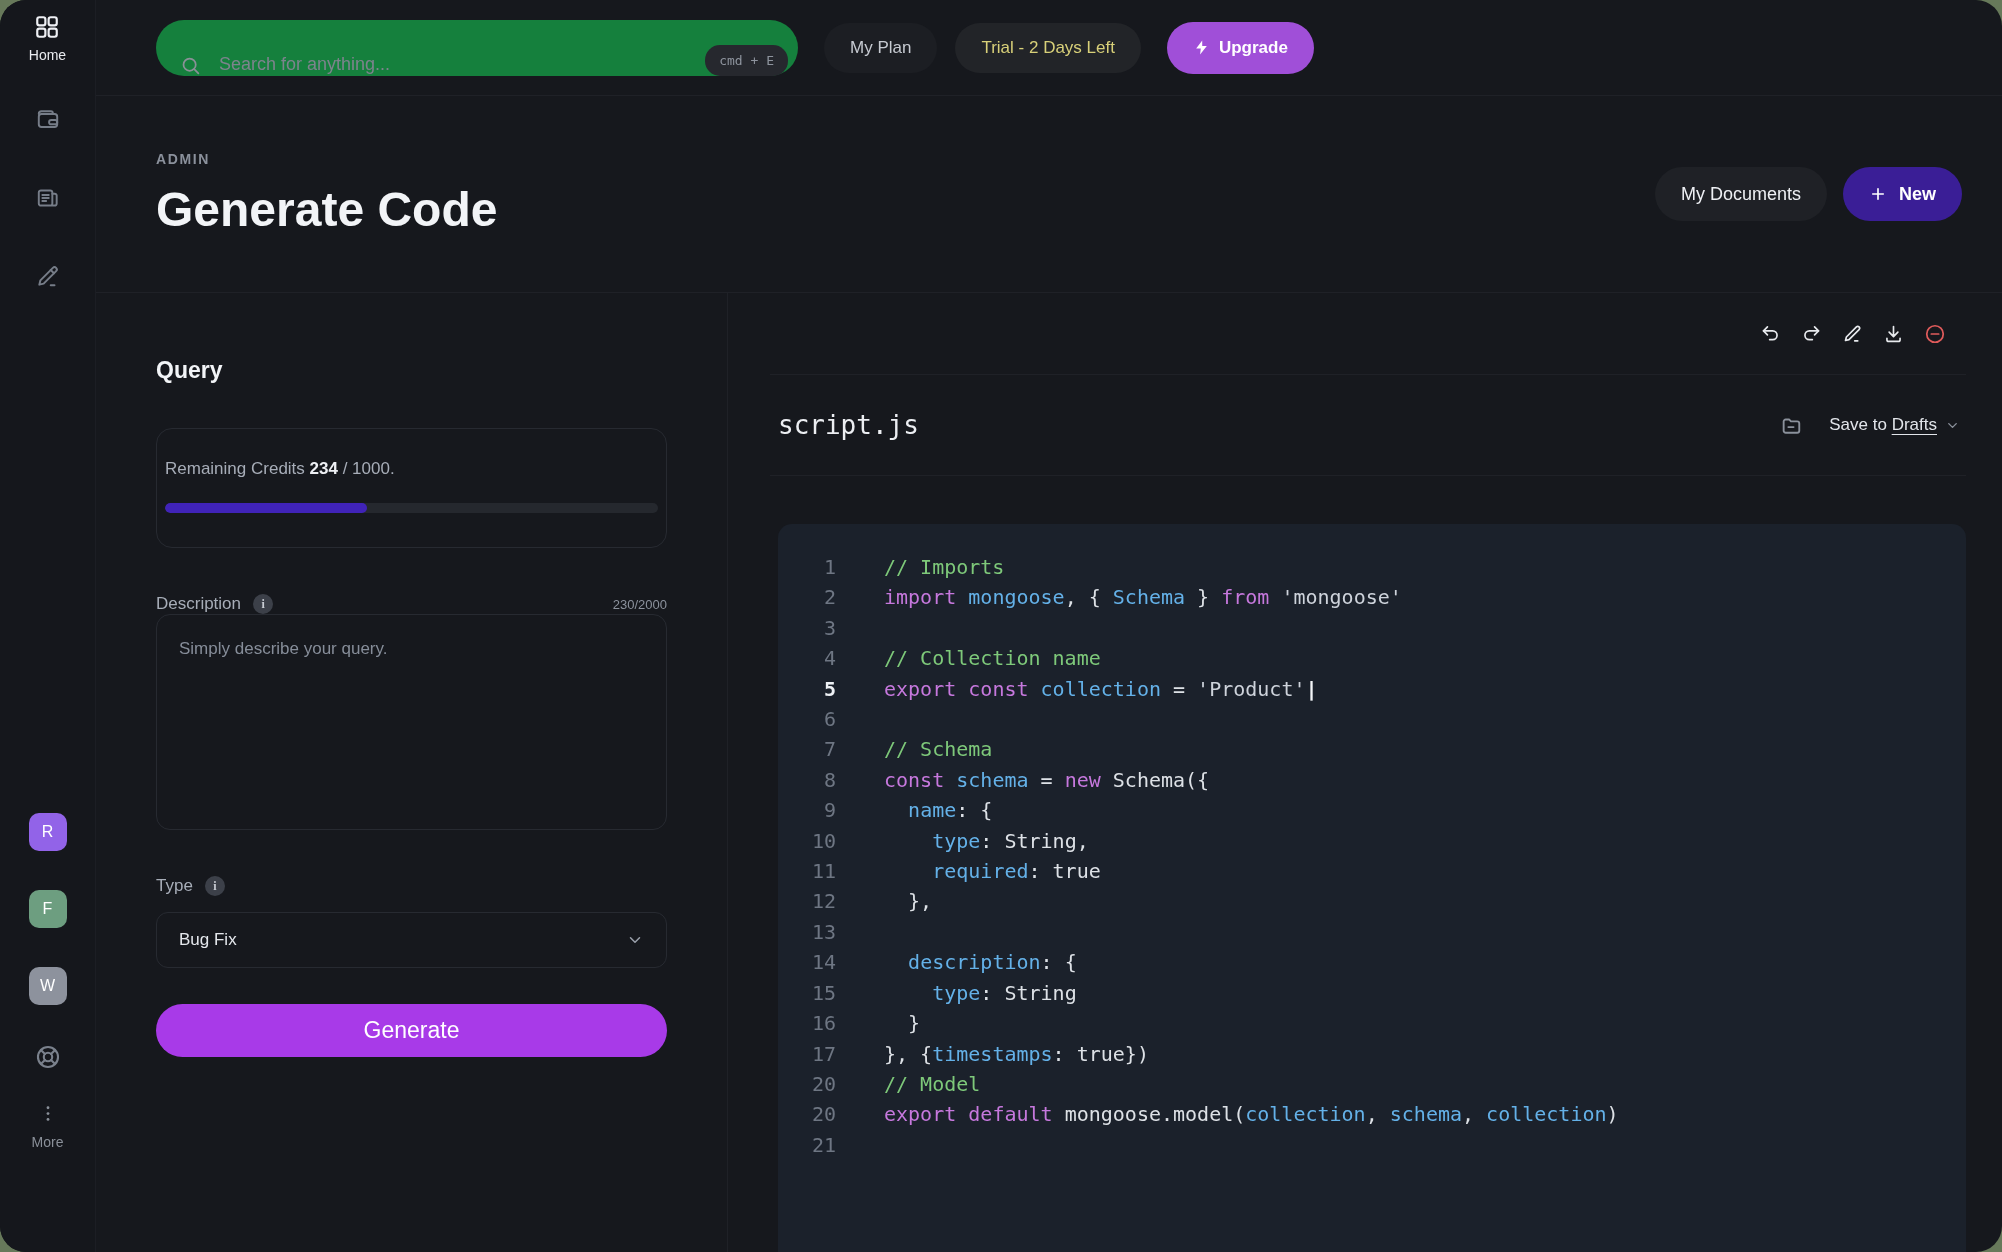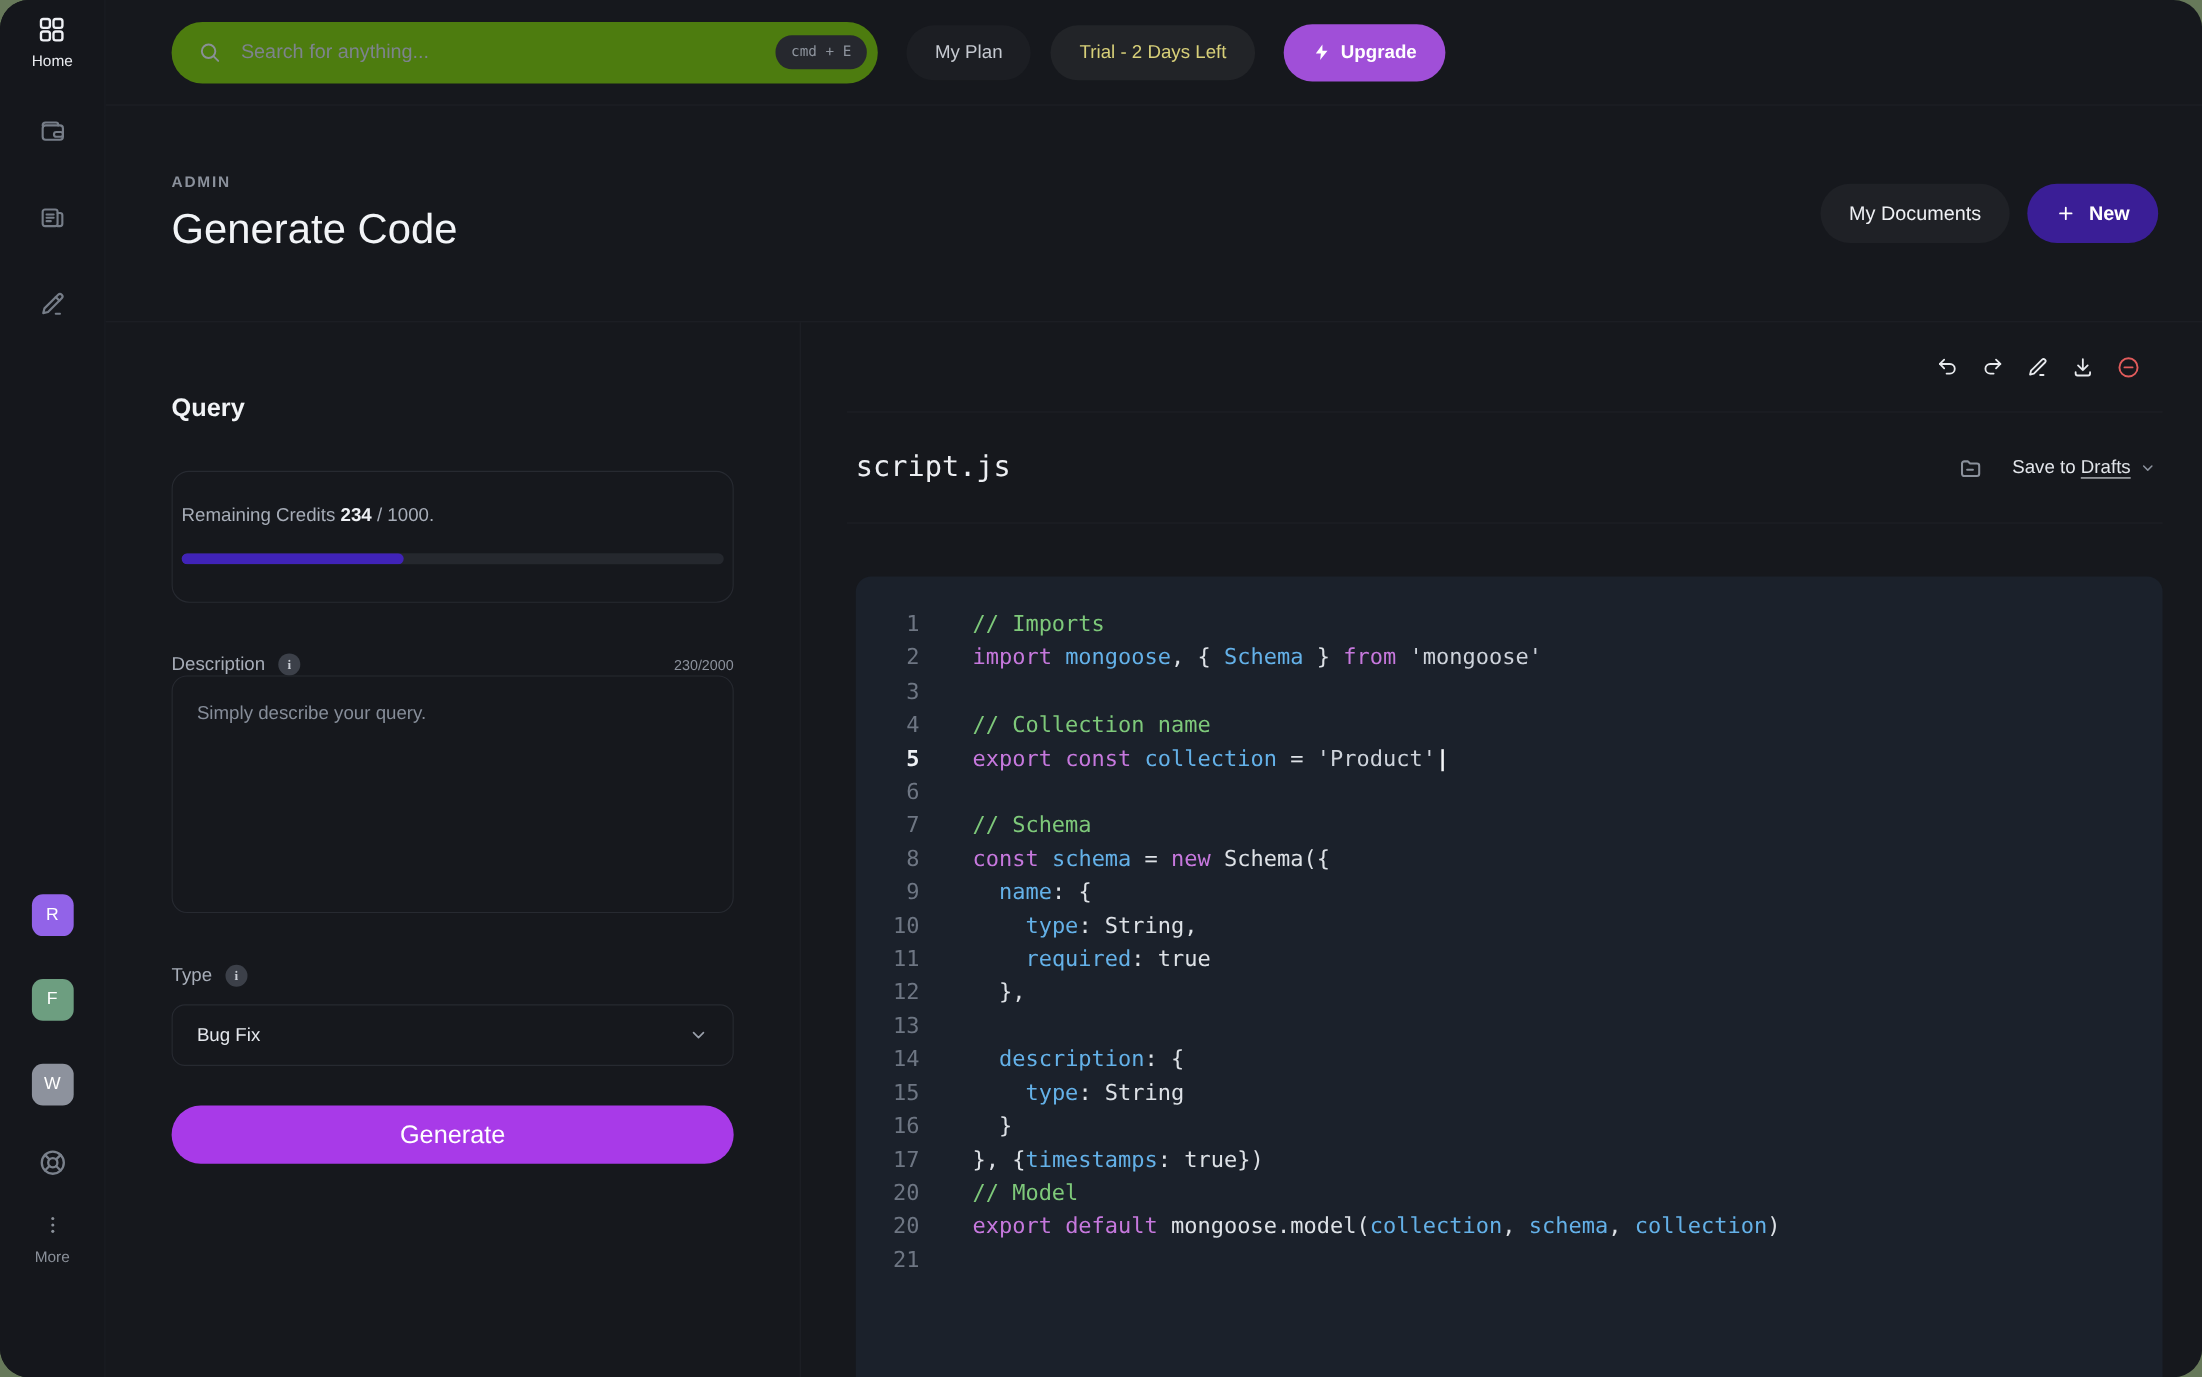--- a/index.html
+++ b/index.html
@@ -15,38 +15,38 @@
   .ws-group{margin-top:auto;display:flex;flex-direction:column;gap:39px;align-items:center}
   .ws{width:38px;height:38px;border-radius:10px;display:flex;align-items:center;justify-content:center;font-size:16px;color:#fff;cursor:pointer}
   .lifebuoy{color:#7a818c;margin-top:38px;cursor:pointer}
   .more-block{margin-top:32px;margin-bottom:102px;display:flex;flex-direction:column;align-items:center;color:#8a9099;cursor:pointer}
   .more-block .lbl{font-size:14px;margin-top:9px;color:#8a9099}
 
   
   .main{flex:1;display:flex;flex-direction:column;min-width:0}
 
   .topbar{height:95px;flex:none;display:flex;align-items:center;padding:0 40px 0 60px;border-bottom:1px solid #1f2127}
-  .search{width:608px;height:56px;border-radius:28px;background:#4d7c0f;display:flex;align-items:center;padding:0 10px 0 24px}
+  .search{width:608px;height:56px;border-radius:28px;background:#15803d;display:flex;align-items:flex-end;padding:0 10px 0 24px}
   .search svg{color:#8a9097;flex:none}
   .search input{flex:1;background:transparent;border:0;outline:0;color:#d4d8de;font-size:18px;margin-left:16px;font-family:"Liberation Sans",sans-serif}
   .search input::placeholder{color:#7d838d}
   .kbd{background:#26282e;color:#8e949e;border-radius:15px;padding:8px 14px;font-size:13px;font-family:"DejaVu Sans Mono",monospace;white-space:nowrap}
   .pill{height:50px;border-radius:25px;display:flex;align-items:center;padding:0 26px;font-size:17px;cursor:pointer;white-space:nowrap}
   .myplan{background:#1c1e23;color:#c6cad1;margin-left:26px}
   .trial{background:#222428;color:#d8d079;margin-left:18px}
   .upgrade{background:#a04fd8;color:#fff;margin-left:26px;height:52px;border-radius:26px;font-weight:bold;gap:9px}
   .top-icons{margin-left:auto;display:flex;align-items:center;gap:29px}
   .tico{color:#9aa0a8;cursor:pointer;position:relative;display:flex}
   .dot{position:absolute;top:-5px;right:-3px;width:10px;height:10px;border-radius:50%;background:#e0504d}
   .flag{width:26px;height:18px;border-radius:4px;background:linear-gradient(#26221f 0 34%,#d32011 34% 67%,#fdc800 67%);cursor:pointer}
   .avatar{width:52px;height:52px;border-radius:50%;background:#e9c9c9;color:#33373d;font-size:16px;font-weight:bold;display:flex;align-items:center;justify-content:center;cursor:pointer}
 
   .header{height:196px;flex:none;display:flex;align-items:center;padding:0 40px 0 60px;border-bottom:1px solid #1f2127}
   .eyebrow{font-size:14px;font-weight:bold;letter-spacing:1.6px;color:#8b919c}
-  .page-title{font-size:38px;font-weight:normal;color:#f2f4f7;margin-top:15px}
+  .page-title{font-size:48px;font-weight:bold;color:#f2f4f7;margin-top:15px}
   .hdr-btns{margin-left:auto;display:flex;gap:16px;align-items:center}
   .btn-docs{background:#1f2126;color:#eef0f4;height:54px;border-radius:27px;font-size:18px}
   .btn-new{background:#3a1e96;color:#fff;height:54px;border-radius:27px;font-size:18px;font-weight:bold;gap:12px}
 
   .content{flex:1;display:flex;min-height:0}
 
   
   .left-panel{width:632px;flex:none;border-right:1px solid #1f2127;padding:64px 60px 0;box-sizing:border-box}
   .q-title{font-size:23px;font-weight:bold;color:#f2f4f7}
   .credits-card{margin-top:44px;border:1px solid #272a31;border-radius:16px;padding:30px 8px 34px}

